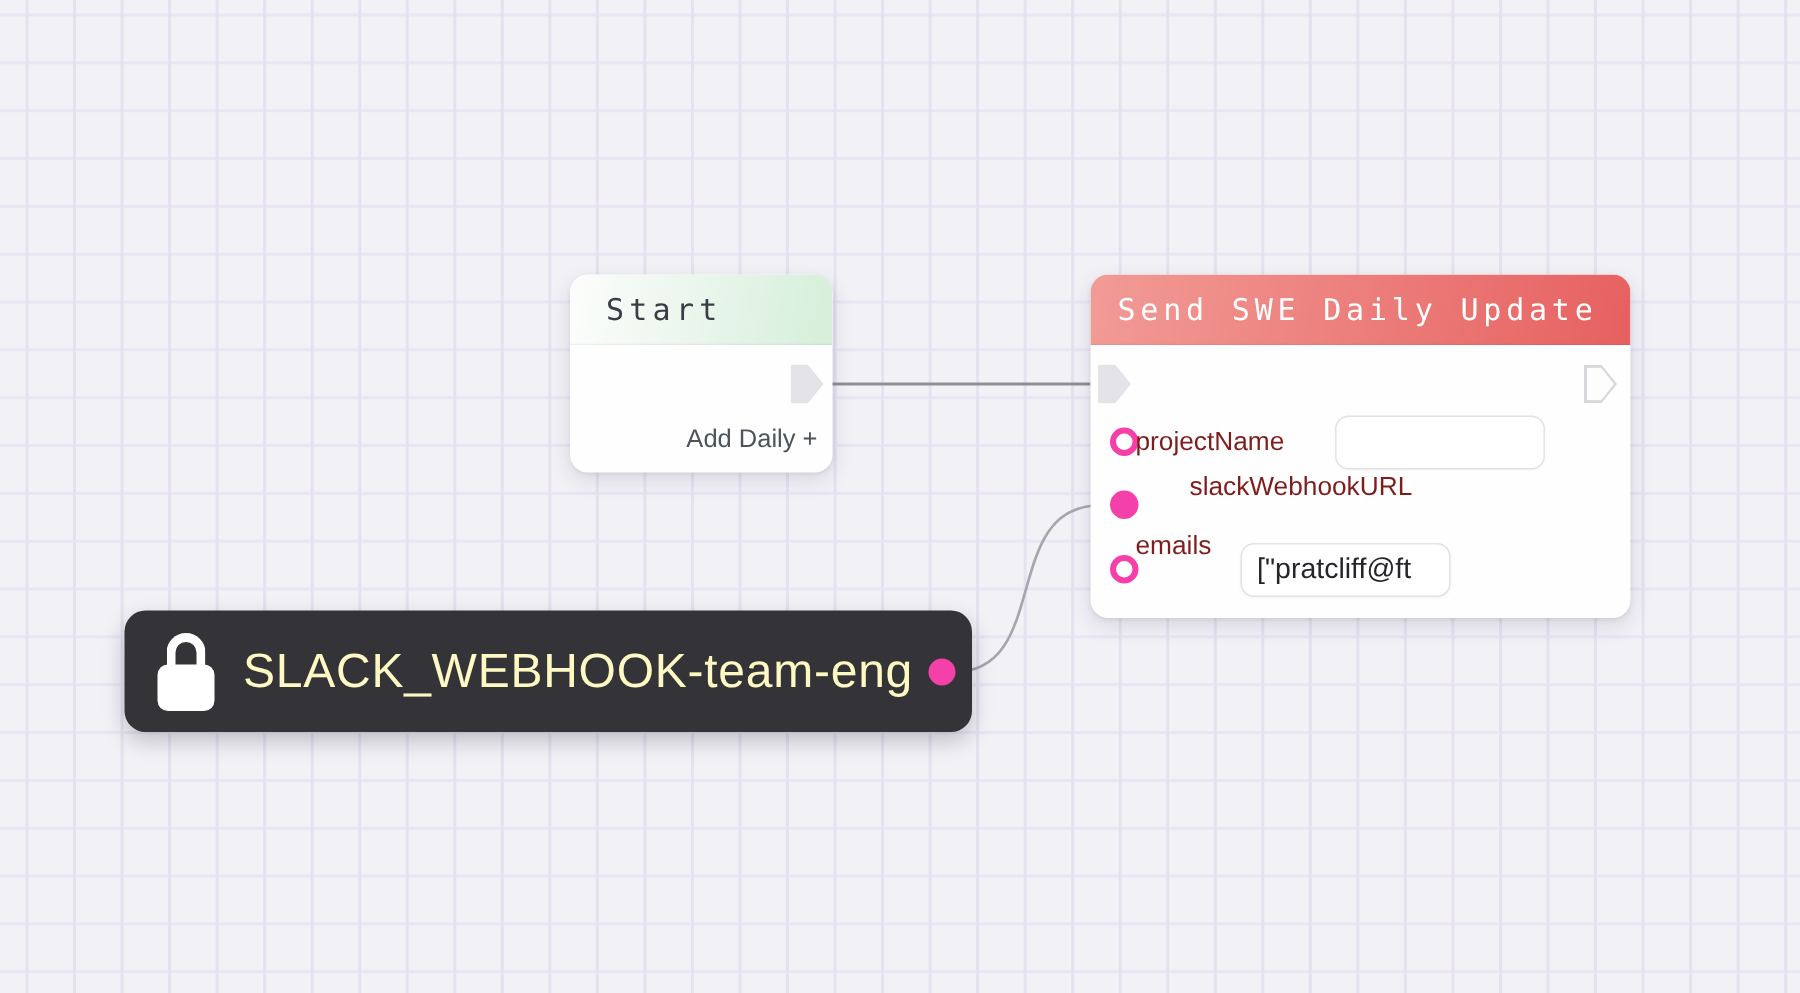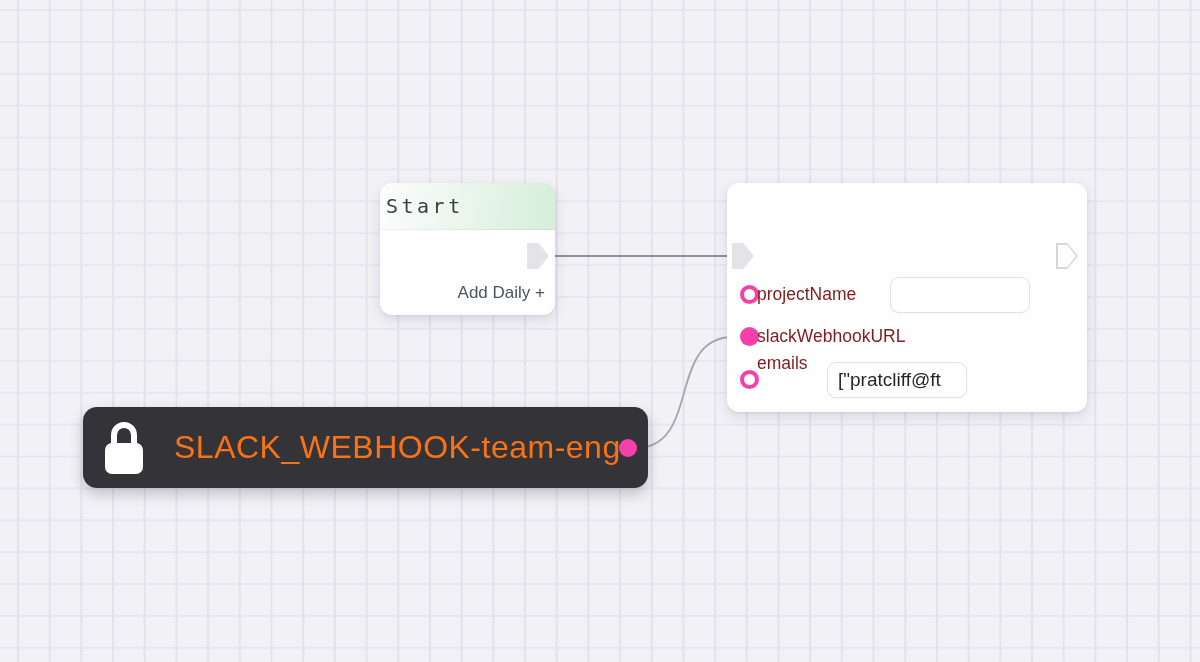--- a/index.html
+++ b/index.html
@@ -31,21 +31,21 @@
     display: flex; align-items: center;
     font-family: "DejaVu Sans Mono", monospace;
     font-size: 20px;
     border-bottom: 1px solid rgba(0,0,0,0.05);
   }
 
   
   .start-node { left: 380px; top: 183px; width: 175px; height: 132px; }
   .start-node .node-header {
     background: linear-gradient(100deg, #fbfcfb 5%, #d7efdb 95%);
-    color: #383e44; letter-spacing: 3.5px; padding-left: 6px;
+    color: #383e44; letter-spacing: 3.5px; padding-left: 24px;
   }
   .add-input {
     position: absolute; right: 10px; bottom: 12px;
     font-size: 17px; color: #4e545c; cursor: pointer; white-space: nowrap;
   }
 
   
   .handle {
     position: absolute; width: 22px; height: 26px;
     clip-path: polygon(0 0, 52% 0, 100% 50%, 52% 100%, 0 100%);
@@ -101,23 +101,23 @@
     width: 26px; height: 26px;
     border: 6px solid #ffffff; border-bottom: none;
     border-radius: 13px 13px 0 0;
   }
   .lock-body {
     position: absolute; left: 0; top: 21px;
     width: 38px; height: 31px;
     background: #ffffff; border-radius: 7px;
   }
   .secret-label {
-    margin-left: 31px;
+    margin-left: 19px;
     font-size: 32px; letter-spacing: 0.5px;
-    color: #f97316; white-space: nowrap;
+    color: #fef9c3; white-space: nowrap;
   }
   .secret-port {
     position: absolute; right: 11px; top: 32px;
     width: 18px; height: 18px; border-radius: 50%;
     background: #f440a8;
   }
 </style>
 </head>
 <body>
 
@@ -130,30 +130,33 @@
 
   <div class="node start-node">
     <div class="node-header">
       <span>Start</span>
     </div>
     <div class="handle filled" style="right:6px; top:60px;"></div>
     <div class="add-input">Add Daily +</div>
   </div>
 
   <div class="node send-node">
+    <div class="node-header">
+      <span>Send SWE Daily Update</span>
+    </div>
 
     <div class="handle filled" style="left:5px; top:60px;"></div>
     <div class="handle outline" style="right:9px; top:60px;"></div>
 
     <div class="port outline" style="top:102px;"></div>
     <div class="field-label" style="top: 102px; transform: translateY(-1px);">projectName</div>
     <input class="field-input" style="left: 163px; top: 94px;" type="text" value="">
 
     <div class="port filled" style="top:144px;"></div>
-    <div class="field-label" style="top: 144px; transform: translateY(-1px);">slackWebhookURL</div>
+    <div class="field-label" style="top: 132px; transform: translateY(-1px); margin-left: 36px;">slackWebhookURL</div>
 
     <div class="port outline" style="top:187px;"></div>
     <div class="field-label" style="top: 171px; transform: translateY(-1px);">emails</div>
     <input class="field-input" style="left: 100px; top: 179px;" type="text" value="[&quot;pratcliff@ft">
   </div>
 
   <div class="secret-badge">
     <div class="lock-icon">
       <div class="lock-shackle"></div>
       <div class="lock-body"></div>

